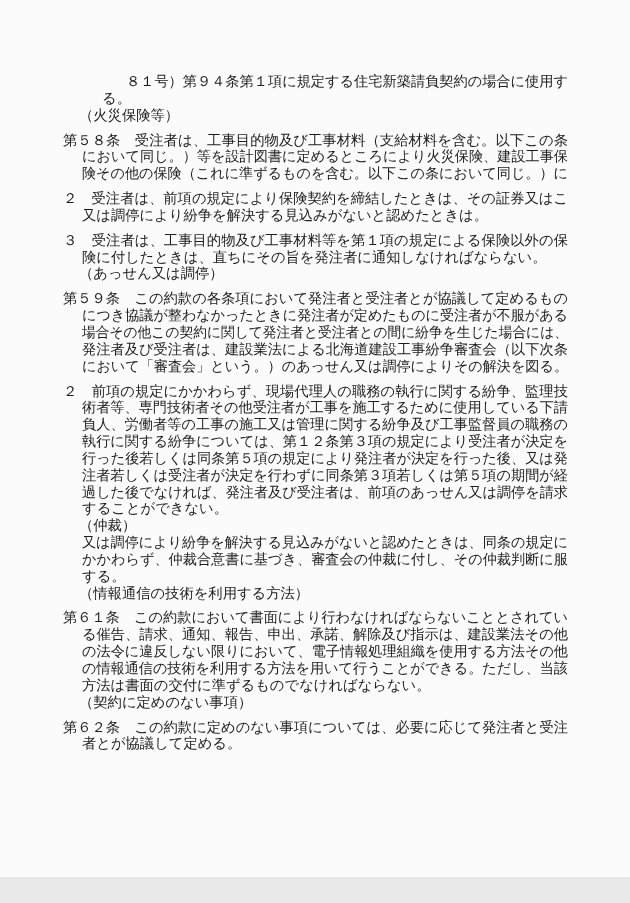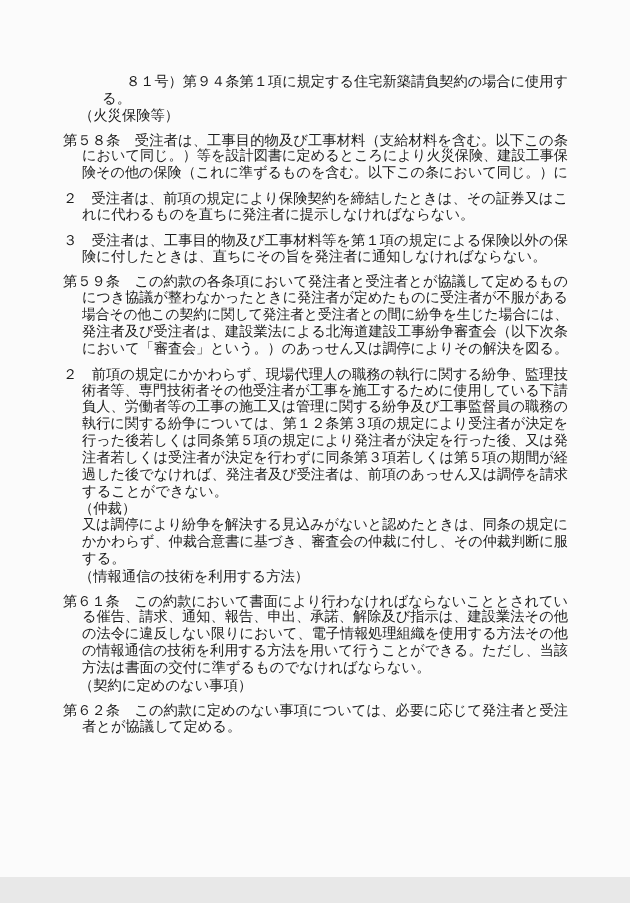--- a/index.html
+++ b/index.html
@@ -31,40 +31,41 @@
     letter-spacing: 0;
   }
   .line > span {
     display: inline-block;
     vertical-align: top;
     line-height: inherit;
     transform-origin: 0 50%;
   }
   
   .ind-article { padding-left: 0; margin-top: 8px; }
-  .ind-cont    { padding-left: 19px; font-family: Liberation Mono, monospace; }
+  .ind-cont    { padding-left: 19px; }
   .ind-heading { padding-left: 16px; }
   .ind-wrap2   { padding-left: 39px; }
   .ind-wrap4   { padding-left: 63px; }
 </style>
 </head>
 <body>
 
 <div class="page" style="background: rgb(251, 251, 251);">
   <div class="doc-body" style="color: rgb(28, 28, 28);">
       <div class="line ind-wrap4 fill"><span style="transform: scaleX(0.9928);">８１号）第９４条第１項に規定する住宅新築請負契約の場合に使用す</span></div>
       <div class="line ind-wrap2"><span>る。</span></div>
       <div class="line ind-heading"><span>（火災保険等）</span></div>
       <div class="line ind-article fill"><span style="transform: scaleX(1.0052);">第５８条　受注者は、工事目的物及び工事材料（支給材料を含む。以下この条</span></div>
       <div class="line ind-cont fill"><span style="transform: scaleX(0.9896);">において同じ。）等を設計図書に定めるところにより火災保険、建設工事保</span></div>
       <div class="line ind-cont fill"><span style="transform: scaleX(0.9862);">険その他の保険（これに準ずるものを含む。以下この条において同じ。）に</span></div>
       <div class="line ind-article fill"><span style="transform: scaleX(0.9992);">２　受注者は、前項の規定により保険契約を締結したときは、その証券又はこ</span></div>
-      <div class="line ind-cont"><span>れに代わるものを直ちに発注者に提示しなければならない。</span></div>
+      <div class="line ind-cont"><span>又は調停により紛争を解決する見込みがないと認めたときは。</span></div>
       <div class="line ind-article fill"><span style="transform: scaleX(1.0038);">３　受注者は、工事目的物及び工事材料等を第１項の規定による保険以外の保</span></div>
       <div class="line ind-cont"><span>険に付したときは、直ちにその旨を発注者に通知しなければならない。</span></div>
+      <div class="line ind-heading"><span>（あっせん又は調停）</span></div>
       <div class="line ind-article fill"><span style="transform: scaleX(0.9985);">第５９条　この約款の各条項において発注者と受注者とが協議して定めるもの</span></div>
       <div class="line ind-cont fill"><span style="transform: scaleX(0.9849);">につき協議が整わなかったときに発注者が定めたものに受注者が不服がある</span></div>
       <div class="line ind-cont fill"><span style="transform: scaleX(0.9609);">場合その他この契約に関して発注者と受注者との間に紛争を生じた場合には、</span></div>
       <div class="line ind-cont fill"><span style="transform: scaleX(0.9963);">発注者及び受注者は、建設業法による北海道建設工事紛争審査会（以下次条</span></div>
       <div class="line ind-cont fill"><span style="transform: scaleX(0.9862);">において「審査会」という。）のあっせん又は調停によりその解決を図る。</span></div>
       <div class="line ind-article fill"><span style="transform: scaleX(1.0011);">２　前項の規定にかかわらず、現場代理人の職務の執行に関する紛争、監理技</span></div>
       <div class="line ind-cont fill"><span style="transform: scaleX(0.9909);">術者等、専門技術者その他受注者が工事を施工するために使用している下請</span></div>
       <div class="line ind-cont fill"><span style="transform: scaleX(0.9936);">負人、労働者等の工事の施工又は管理に関する紛争及び工事監督員の職務の</span></div>
       <div class="line ind-cont fill"><span style="transform: scaleX(0.9902);">執行に関する紛争については、第１２条第３項の規定により受注者が決定を</span></div>
       <div class="line ind-cont fill"><span style="transform: scaleX(0.9902);">行った後若しくは同条第５項の規定により発注者が決定を行った後、又は発</span></div>

